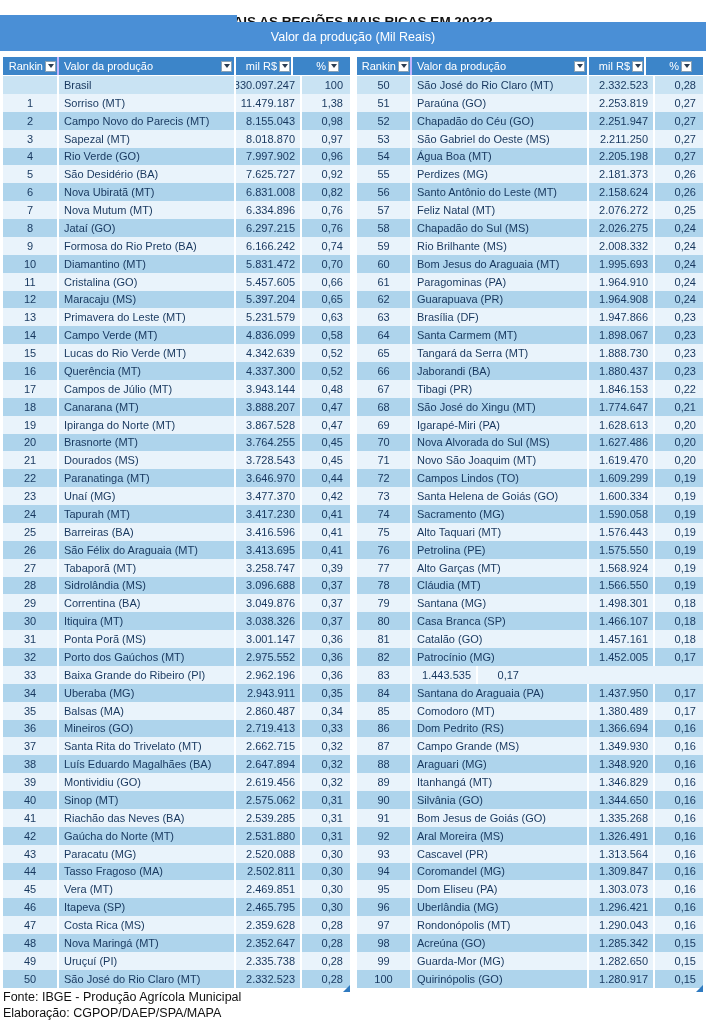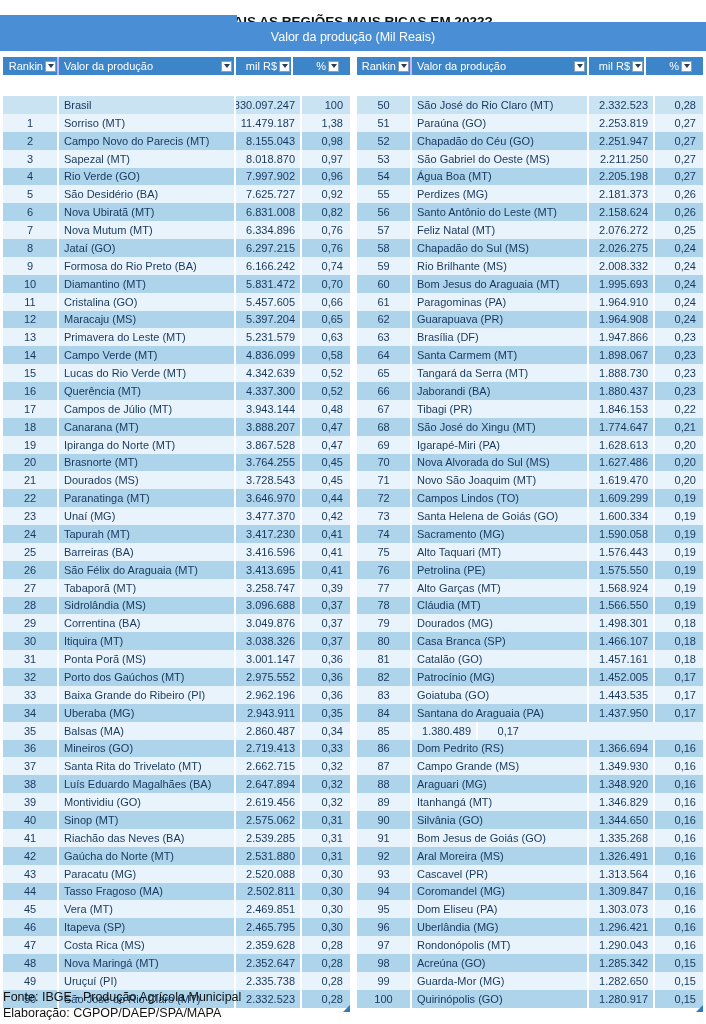--- a/index.html
+++ b/index.html
@@ -55,21 +55,21 @@
     display: inline-flex; align-items: center; justify-content: center;
     flex: none;
   }
   .filter-tri {
     width: 0; height: 0;
     border-left: 3px solid transparent;
     border-right: 3px solid transparent;
     border-top: 4px solid #2b3d52;
   }
   .data-row { display: flex; height: 17.88px; }
-  .row-first { background: #c9e3f3; margin-top: 20px; }
+  .row-first { background: #c9e3f3; }
   .row-odd   { background: #e9f3fb; }
   .row-even  { background: #aed4ec; }
   .cell {
     font-size: 11px; color: #17375e;
     display: flex; align-items: center;
     overflow: hidden; white-space: nowrap;
   }
   .cell-rank  { width: 56px;  justify-content: center; border-right: 2px solid #fff; }
   .cell-name  { width: 177px; padding-left: 5px; border-right: 2px solid #fff; }
   .cell-value { width: 66px;  justify-content: flex-end; padding-right: 5px; border-right: 2px solid #fff; }
@@ -631,21 +631,21 @@
         <div class="cell cell-pct">0,19</div>
       </div>
       <div class="data-row row-even">
         <div class="cell cell-rank">78</div>
         <div class="cell cell-name">Cláudia (MT)</div>
         <div class="cell cell-value">1.566.550</div>
         <div class="cell cell-pct">0,19</div>
       </div>
       <div class="data-row row-odd">
         <div class="cell cell-rank">79</div>
-        <div class="cell cell-name">Dourados (MG)</div>
+        <div class="cell cell-name">Santana (MG)</div>
         <div class="cell cell-value">1.498.301</div>
         <div class="cell cell-pct">0,18</div>
       </div>
       <div class="data-row row-even">
         <div class="cell cell-rank">80</div>
         <div class="cell cell-name">Casa Branca (SP)</div>
         <div class="cell cell-value">1.466.107</div>
         <div class="cell cell-pct">0,18</div>
       </div>
       <div class="data-row row-odd">
@@ -655,32 +655,32 @@
         <div class="cell cell-pct">0,18</div>
       </div>
       <div class="data-row row-even">
         <div class="cell cell-rank">82</div>
         <div class="cell cell-name">Patrocínio (MG)</div>
         <div class="cell cell-value">1.452.005</div>
         <div class="cell cell-pct">0,17</div>
       </div>
       <div class="data-row row-odd">
         <div class="cell cell-rank">83</div>
-        <div class="cell cell-name">Goiatuba (GO)</div>
         <div class="cell cell-value">1.443.535</div>
         <div class="cell cell-pct">0,17</div>
       </div>
       <div class="data-row row-even">
         <div class="cell cell-rank">84</div>
         <div class="cell cell-name">Santana do Araguaia (PA)</div>
         <div class="cell cell-value">1.437.950</div>
         <div class="cell cell-pct">0,17</div>
       </div>
       <div class="data-row row-odd">
         <div class="cell cell-rank">85</div>
+        <div class="cell cell-name">Comodoro (MT)</div>
         <div class="cell cell-value">1.380.489</div>
         <div class="cell cell-pct">0,17</div>
       </div>
       <div class="data-row row-even">
         <div class="cell cell-rank">86</div>
         <div class="cell cell-name">Dom Pedrito (RS)</div>
         <div class="cell cell-value">1.366.694</div>
         <div class="cell cell-pct">0,16</div>
       </div>
       <div class="data-row row-odd">

